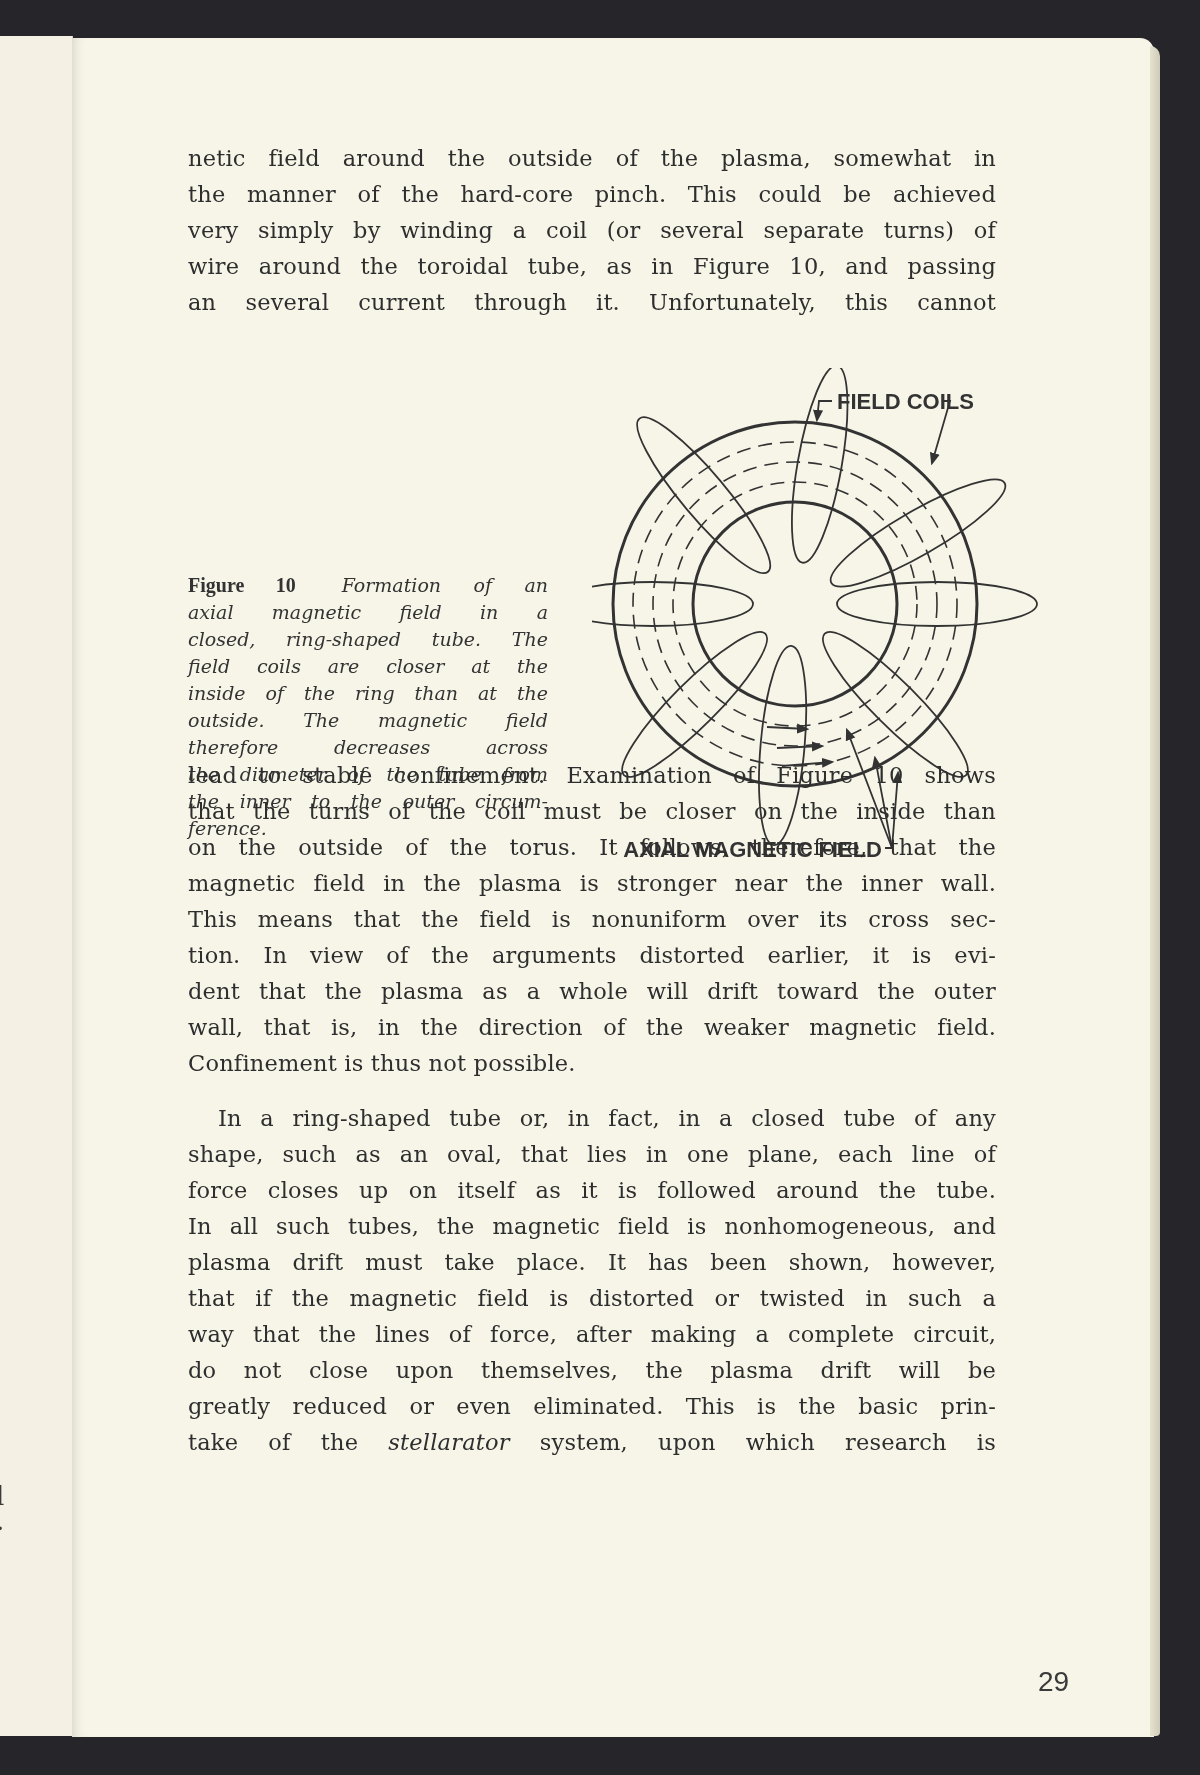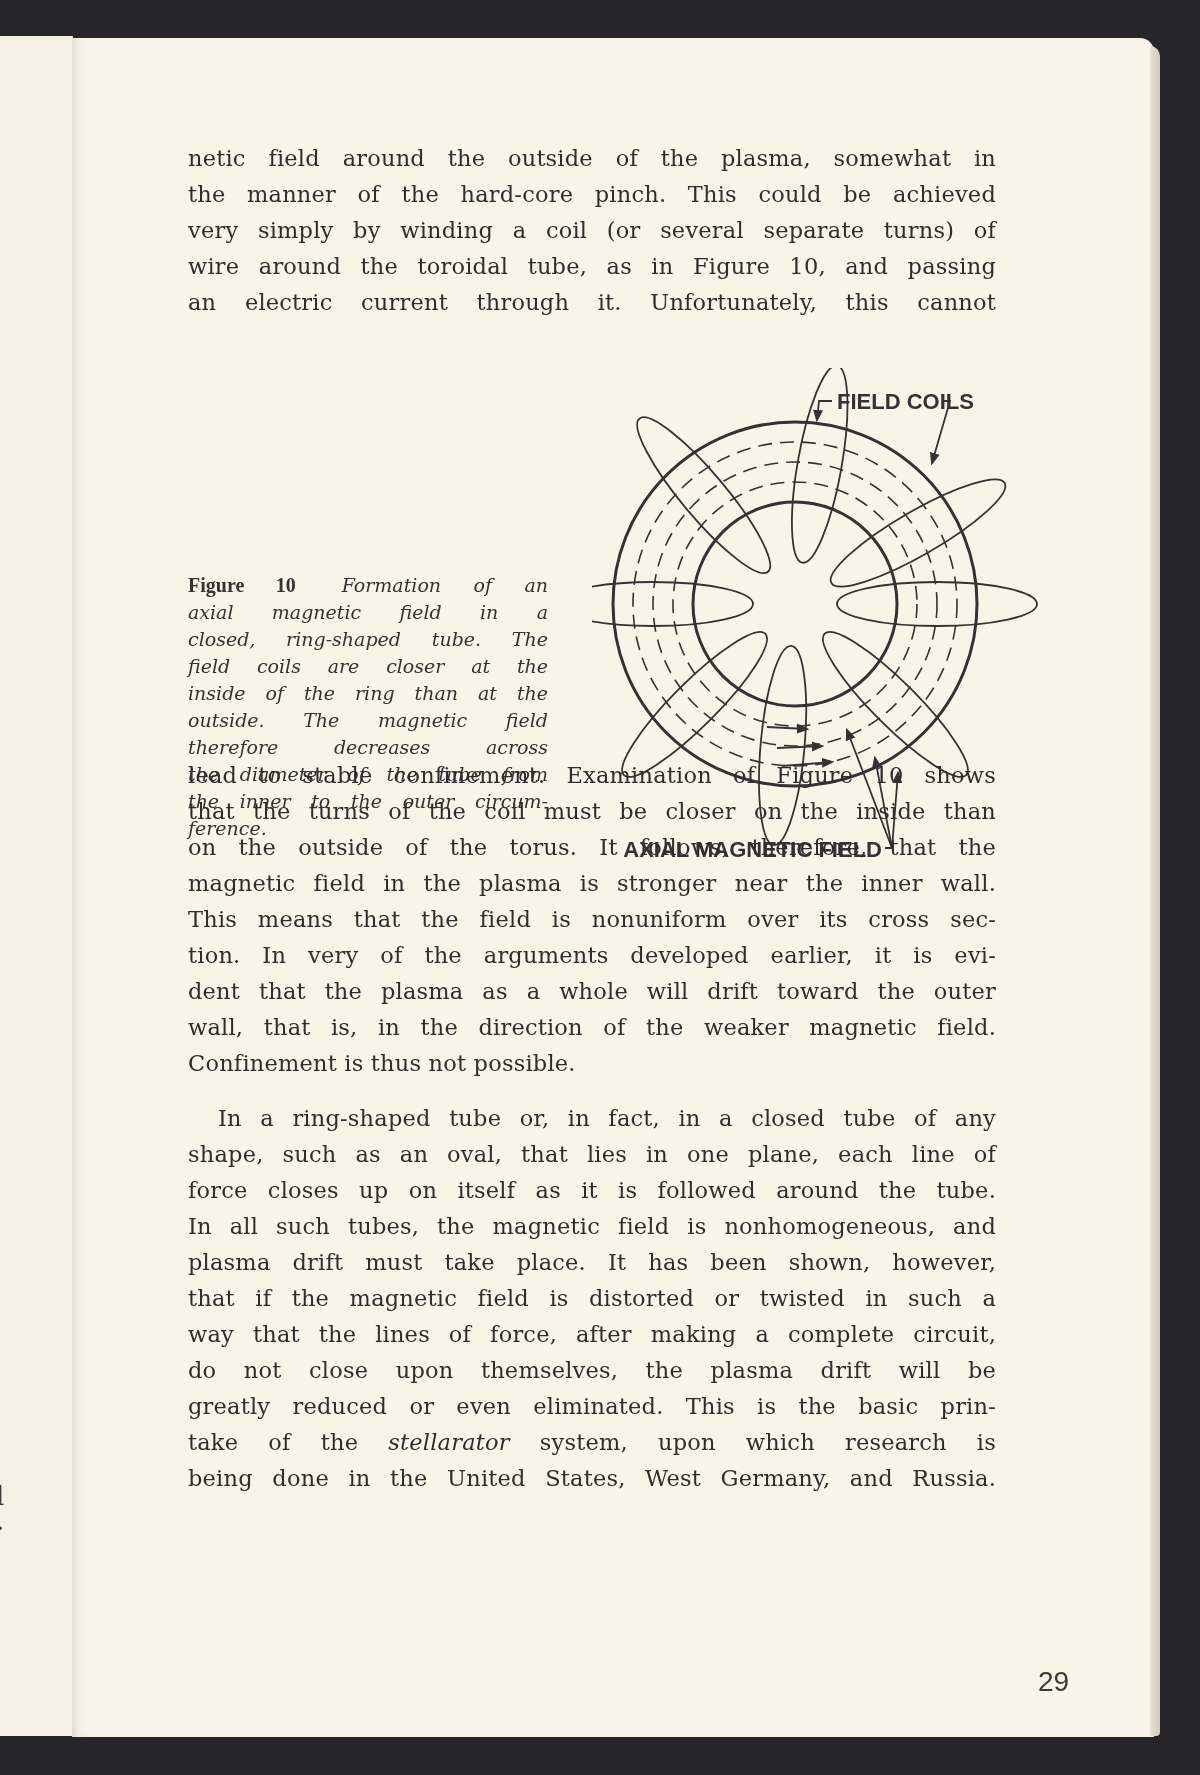--- a/index.html
+++ b/index.html
@@ -60,21 +60,21 @@
   <span class="left-glyph" style="top:1470px;">.</span>
 </div>
 
 <div class="page">
 
   <div class="body-text" style="top:102px;">
     <span class="line">netic field around the outside of the plasma, somewhat in</span>
     <span class="line">the manner of the hard-core pinch. This could be achieved</span>
     <span class="line">very simply by winding a coil (or several separate turns) of</span>
     <span class="line">wire around the toroidal tube, as in Figure 10, and passing</span>
-    <span class="line">an electric current through it. Unfortunately, this cannot</span>
+    <span class="line">an several current through it. Unfortunately, this cannot</span>
   </div>
 
   <div class="caption">
     <span class="cap-line">
       <span class="fig-label">Figure 10</span><span>Formation of an</span>
     </span>
     <span class="cap-line">axial magnetic field in a</span>
     <span class="cap-line">closed, ring-shaped tube. The</span>
     <span class="cap-line">field coils are closer at the</span>
     <span class="cap-line">inside of the ring than at the</span>
@@ -121,35 +121,34 @@
     <text x="245" y="41" font-family="Liberation Sans, sans-serif" font-weight="bold" font-size="22" fill="#333">FIELD COILS</text>
     <text x="290" y="489" text-anchor="end" font-family="Liberation Sans, sans-serif" font-weight="bold" font-size="22" fill="#333">AXIAL MAGNETIC FIELD</text>
   </svg>
 
   <div class="body-text" style="top:719px;">
     <span class="line">lead to stable confinement. Examination of Figure 10 shows</span>
     <span class="line">that the turns of the coil must be closer on the inside than</span>
     <span class="line">on the outside of the torus. It follows, therefore, that the</span>
     <span class="line">magnetic field in the plasma is stronger near the inner wall.</span>
     <span class="line">This means that the field is nonuniform over its cross sec-</span>
-    <span class="line">tion. In very of the arguments developed earlier, it is evi-</span>
+    <span class="line">tion. In view of the arguments distorted earlier, it is evi-</span>
     <span class="line">dent that the plasma as a whole will drift toward the outer</span>
     <span class="line">wall, that is, in the direction of the weaker magnetic field.</span>
     <span class="line last">Confinement is thus not possible.</span>
   </div>
 
   <div class="body-text" style="top:1062px;">
     <span class="line indent">In a ring-shaped tube or, in fact, in a closed tube of any</span>
     <span class="line">shape, such as an oval, that lies in one plane, each line of</span>
     <span class="line">force closes up on itself as it is followed around the tube.</span>
     <span class="line">In all such tubes, the magnetic field is nonhomogeneous, and</span>
     <span class="line">plasma drift must take place. It has been shown, however,</span>
     <span class="line">that if the magnetic field is distorted or twisted in such a</span>
     <span class="line">way that the lines of force, after making a complete circuit,</span>
     <span class="line">do not close upon themselves, the plasma drift will be</span>
     <span class="line">greatly reduced or even eliminated. This is the basic prin-</span>
     <span class="line"><span>take of the </span><em>stellarator</em><span> system, upon which research is</span></span>
-    <span class="line">being done in the United States, West Germany, and Russia.</span>
   </div>
 
   <div class="page-number">29</div>
 </div>
 <div class="page-edge"></div>
 
 </body></html>

